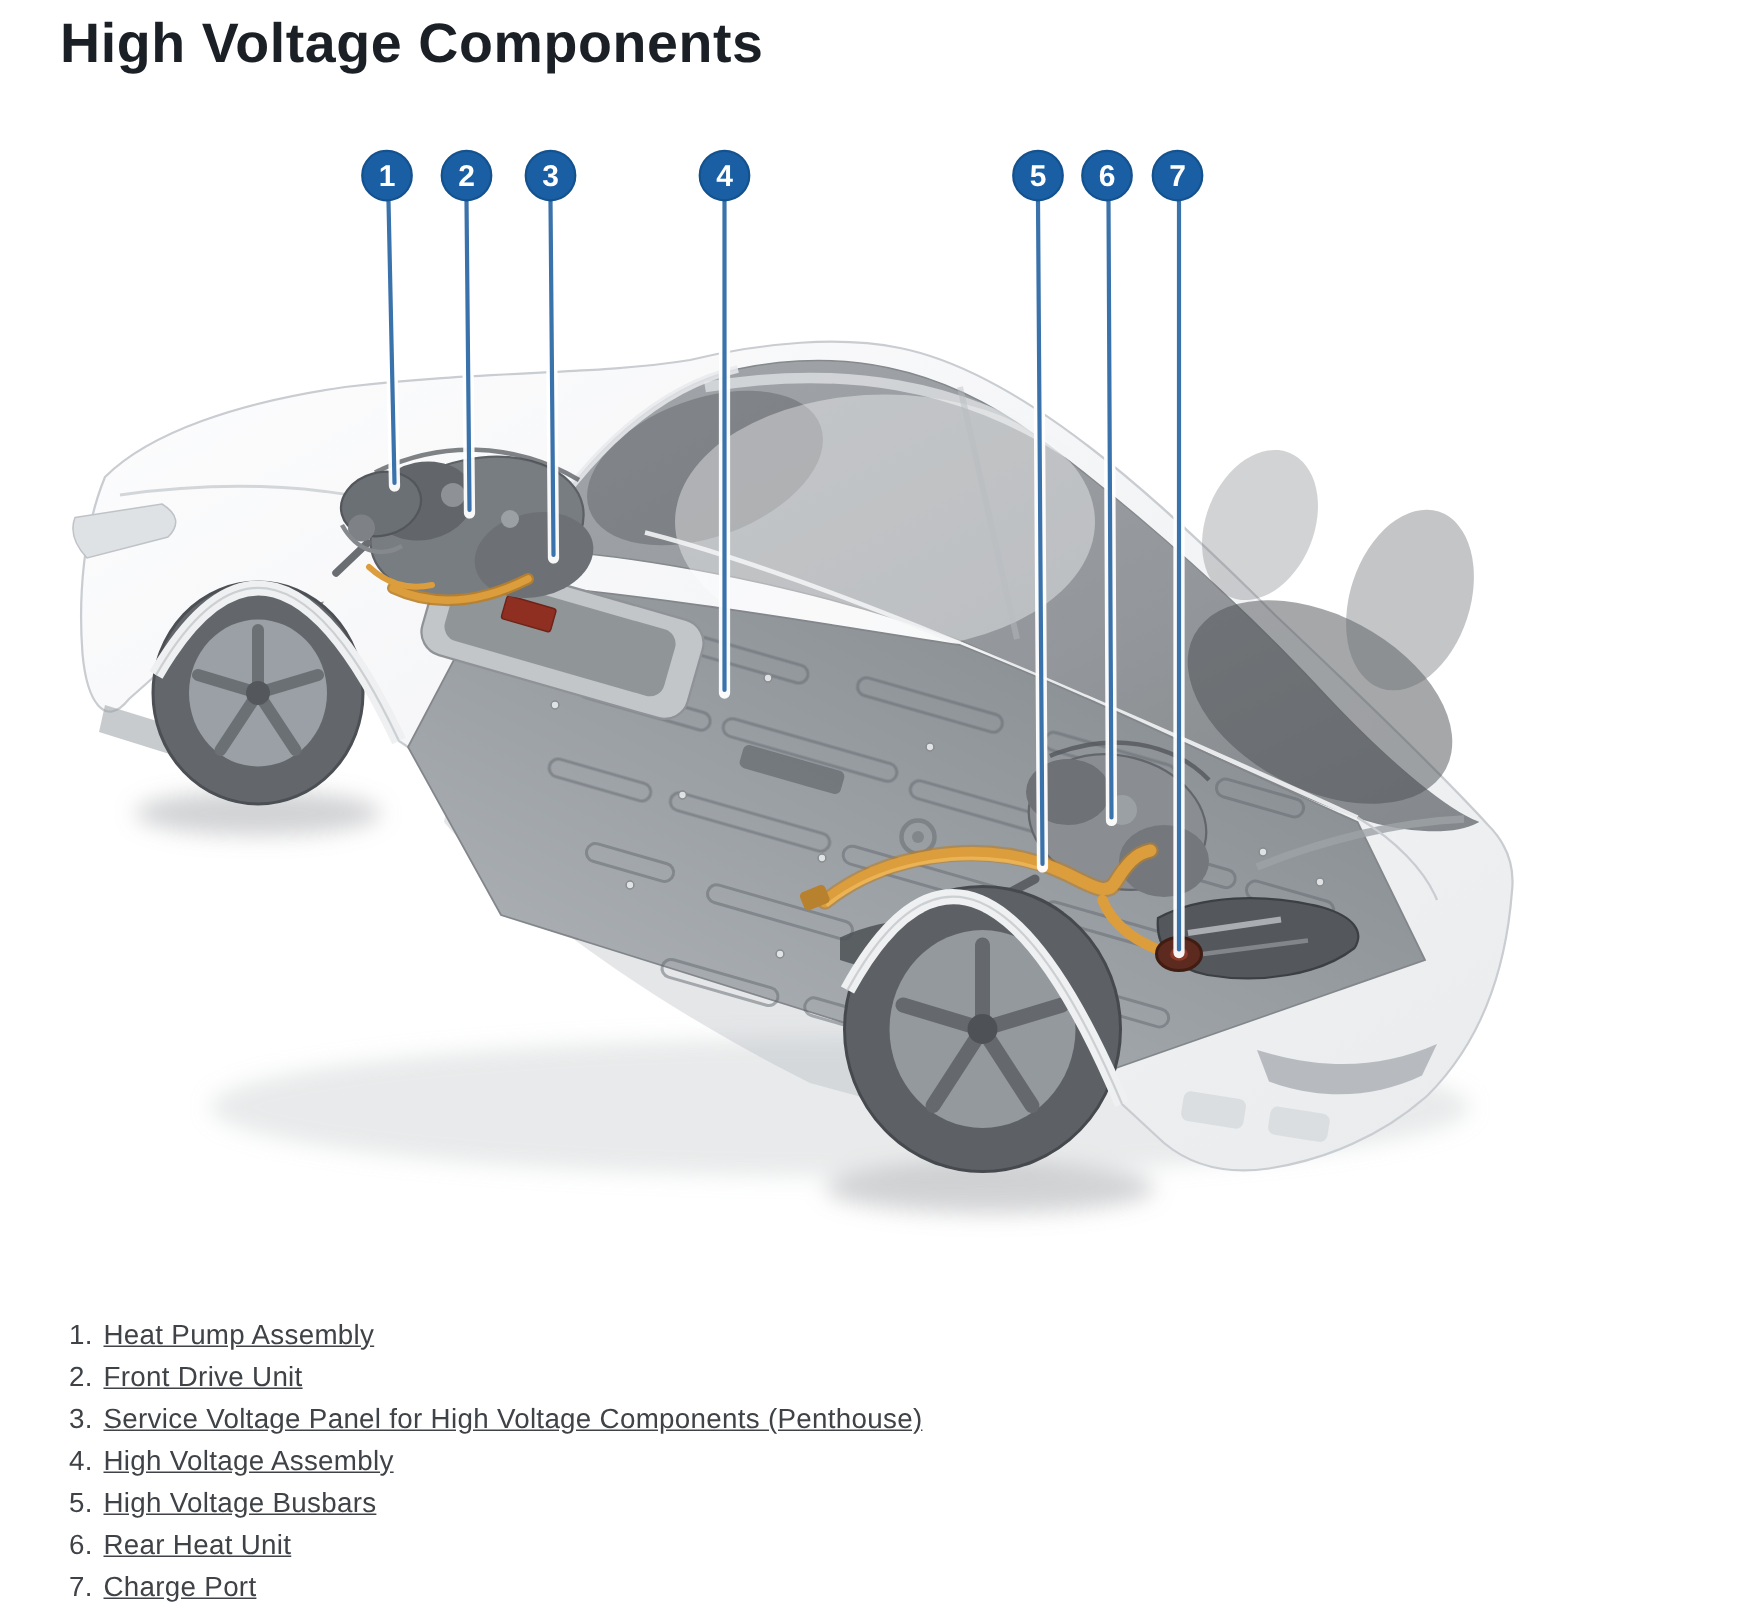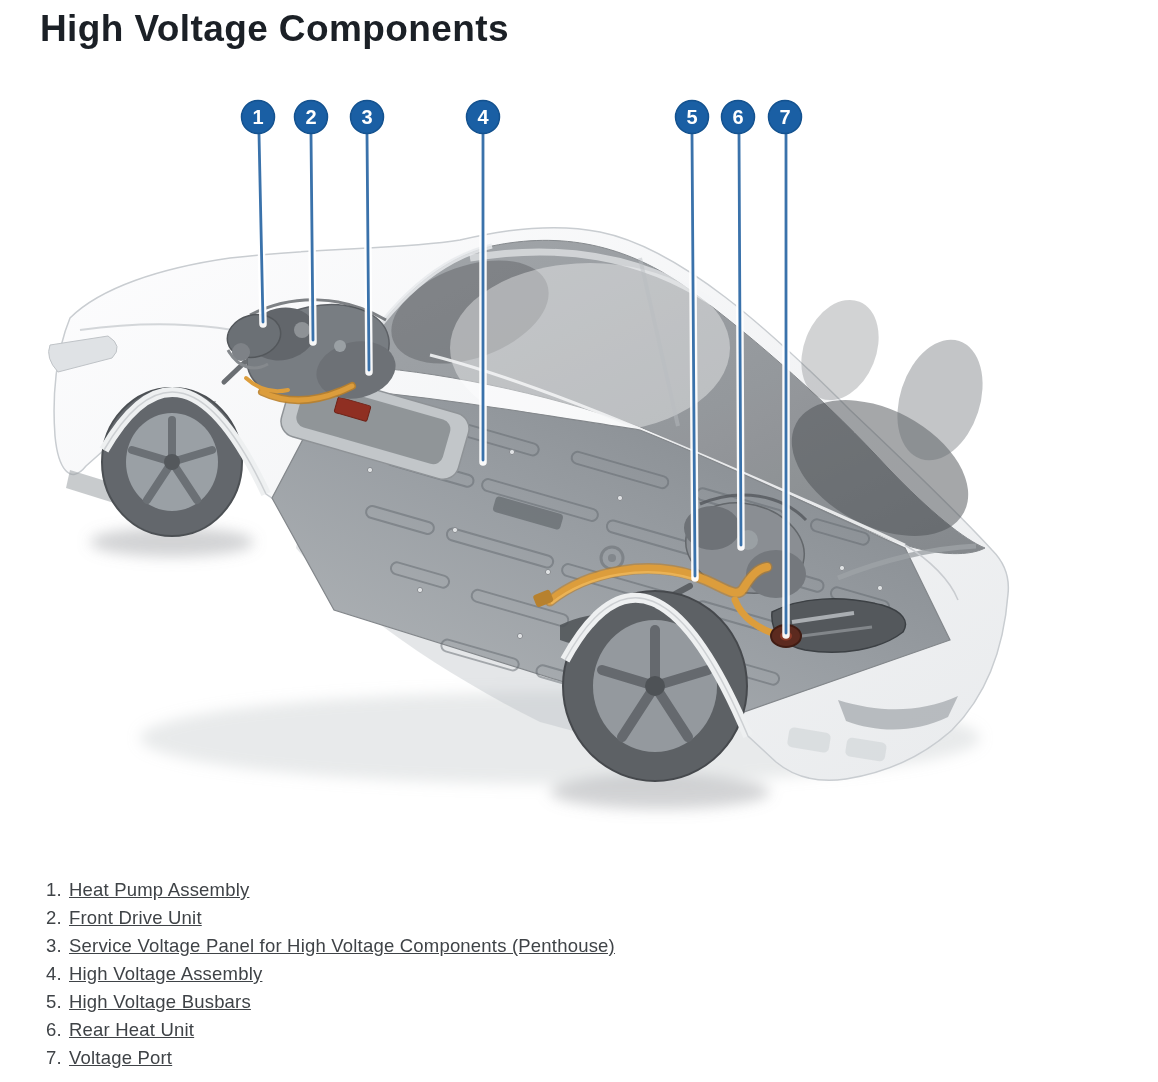--- a/index.html
+++ b/index.html
@@ -298,16 +298,16 @@
     <div class="legend-row">
       <span class="ln">5.</span>
       <span class="lt">High Voltage Busbars</span>
     </div>
     <div class="legend-row">
       <span class="ln">6.</span>
       <span class="lt">Rear Heat Unit</span>
     </div>
     <div class="legend-row">
       <span class="ln">7.</span>
-      <span class="lt">Voltage Port</span>
+      <span class="lt">Charge Port</span>
     </div>
   </div>
 </div>
 
 </body></html>

